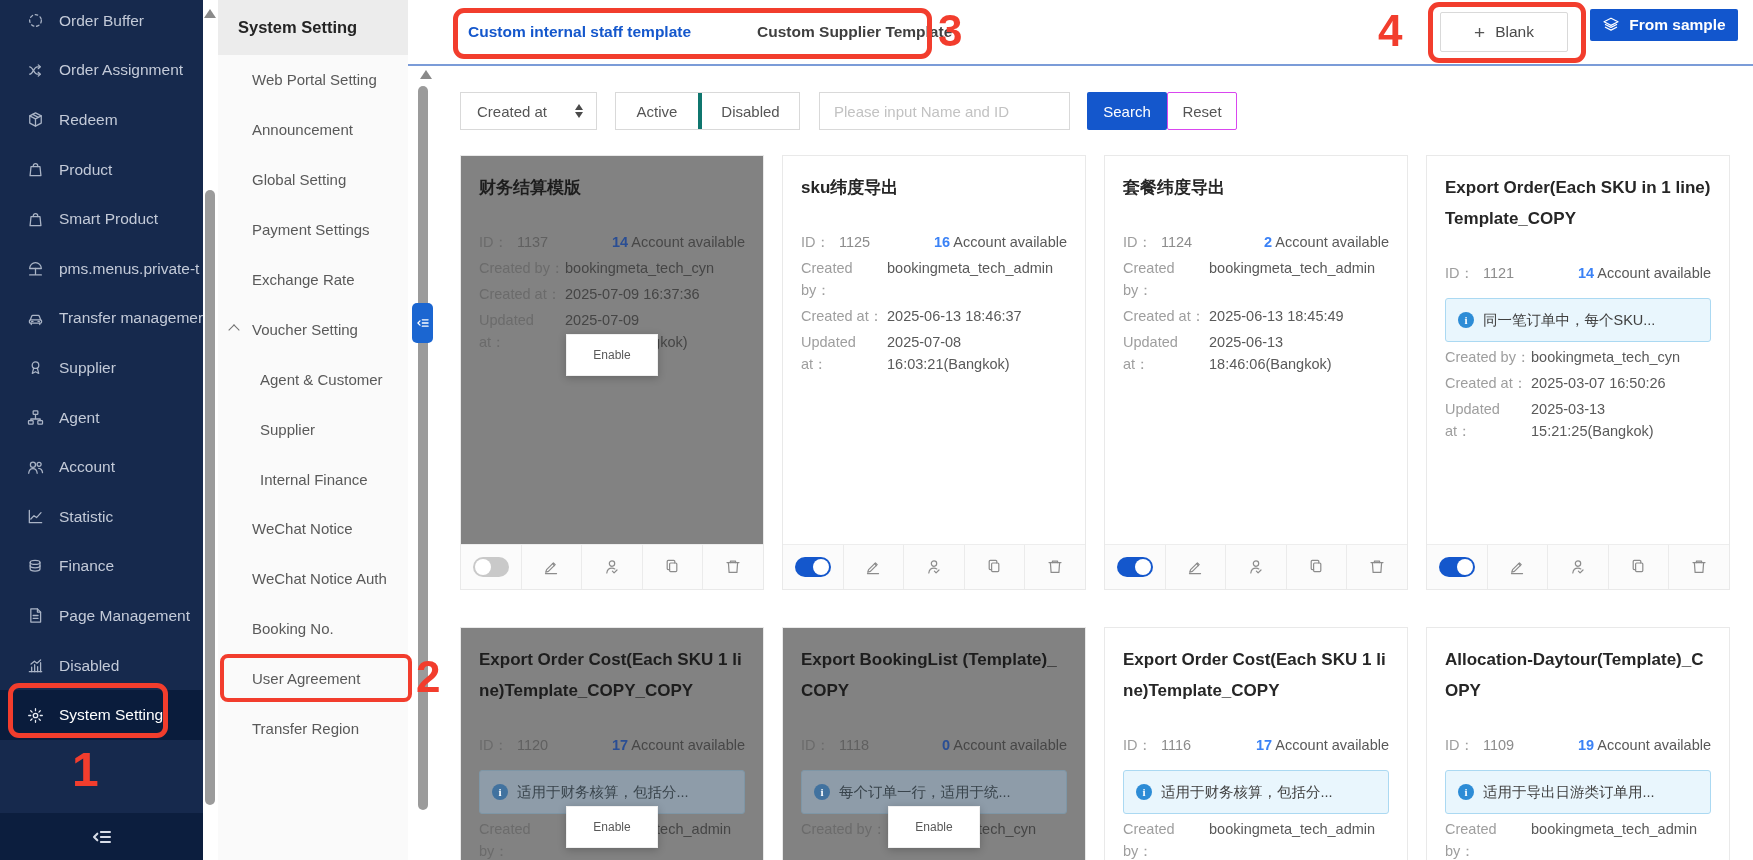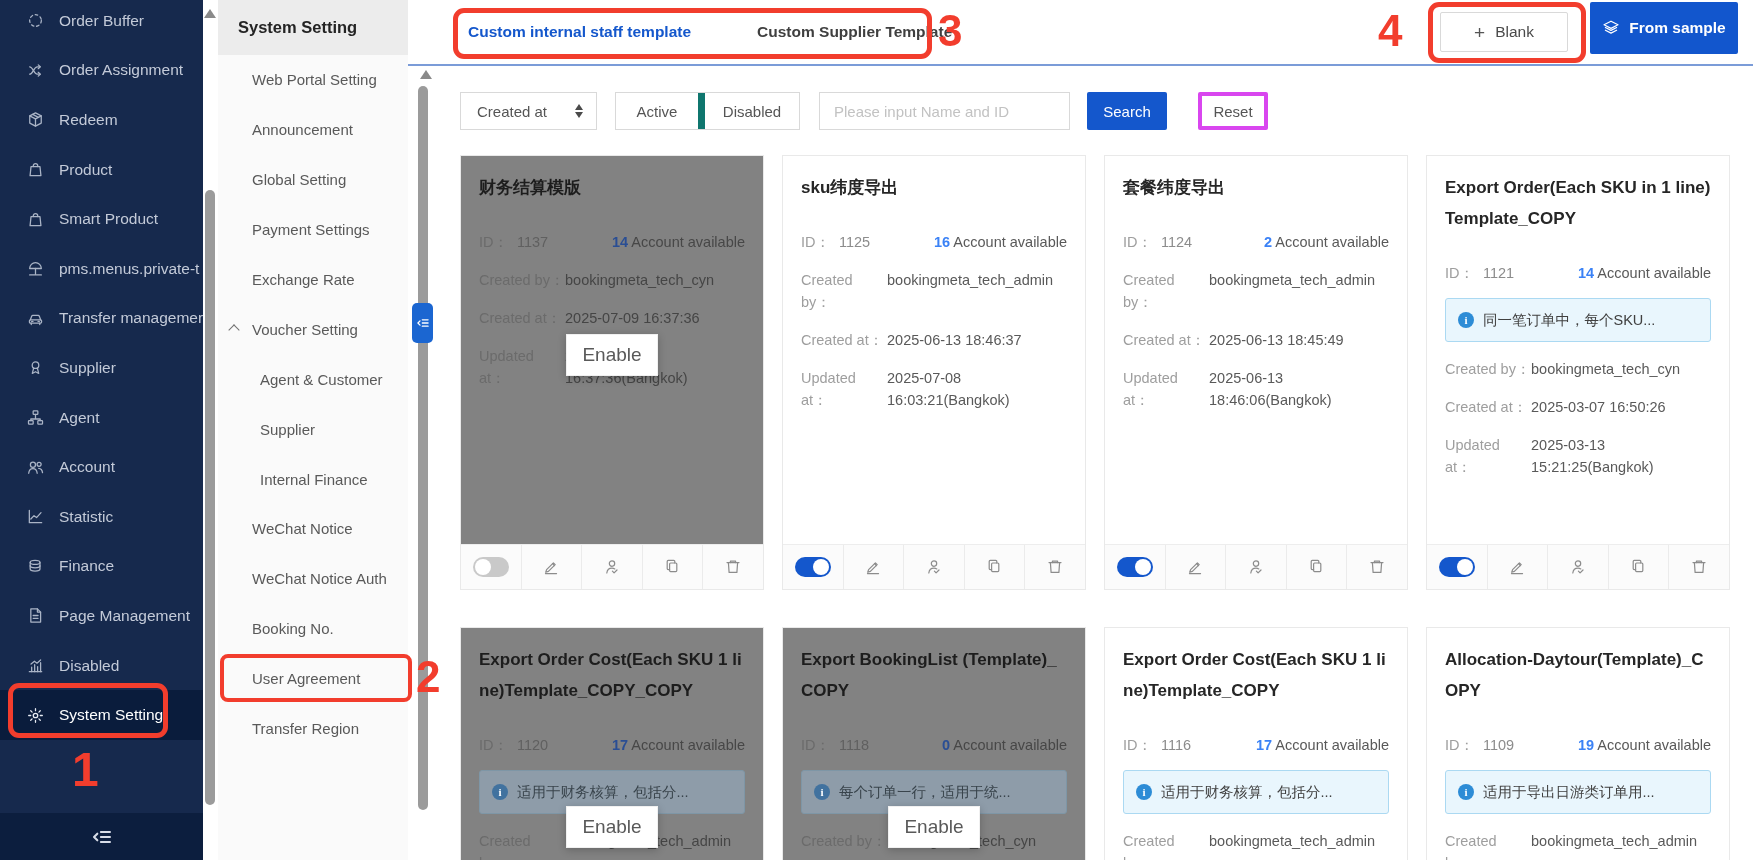--- a/index.html
+++ b/index.html
@@ -39,55 +39,55 @@
   #panel-hthumb{position:absolute;left:240px;top:846px;width:58px;height:9px;border-radius:4.5px;background:#8f8f8f;}
   
   #main{position:absolute;left:408px;top:0;width:1345px;height:860px;background:#fff;overflow:hidden;}
   #tabbar{height:64px;border-bottom:2px solid #7b9cd8;display:flex;align-items:center;padding-left:60px;gap:66px;}
   .tab{font-size:15.5px;font-weight:600;color:#3f3f3f;cursor:pointer;white-space:nowrap;}
   .tab.active{color:#1457cc;font-weight:bold;}
   .btn{box-sizing:border-box;display:flex;align-items:center;justify-content:center;cursor:pointer;border-radius:2px;}
   #btn-blank{position:absolute;left:1032px;top:12px;width:128px;height:40px;border:1px solid #d9d9d9;
              background:#fff;color:#4a4a4a;font-size:15.5px;gap:10px;}
   #btn-blank .plus{font-size:19px;color:#555;font-weight:400;line-height:1;}
-  #btn-sample{position:absolute;left:1182px;top:2px;width:148px;height:52px;background:#1256cd;color:#fff;
+  #btn-sample{position:absolute;left:1182px;top:9px;width:148px;height:32px;background:#1256cd;color:#fff;
               font-size:15.5px;font-weight:600;gap:9px;}
   #btn-sample .ico{width:18px;height:18px;color:#fff;}
   
   #main-vscroll-up{position:absolute;left:12px;top:70px;width:0;height:0;
      border-left:6px solid transparent;border-right:6px solid transparent;border-bottom:9px solid #8a8a8a;}
   #main-vscroll-thumb{position:absolute;left:10px;top:86px;width:10px;height:724px;border-radius:5px;background:#9b9b9b;}
   #blue-handle{position:absolute;left:4px;top:303px;width:21px;height:40px;border-radius:5px;background:#1b66d1;
                display:flex;align-items:center;justify-content:center;color:#fff;cursor:pointer;z-index:4;}
   #blue-handle .ico{width:14px;height:14px;}
   
   #filterbar{position:absolute;left:52px;top:92px;display:flex;align-items:center;font-size:15px;color:#555;}
   .fbox{box-sizing:border-box;height:38px;border:1px solid #d9d9d9;background:#fff;display:flex;align-items:center;}
   #sortbox{width:137px;justify-content:space-between;padding:0 13px 0 16px;cursor:pointer;gap:9px;}
   .sortcaret{display:flex;flex-direction:column;gap:2px;}
   .sortcaret .up{width:0;height:0;border-left:4.5px solid transparent;border-right:4.5px solid transparent;border-bottom:6px solid #4a4a4a;}
   .sortcaret .dn{width:0;height:0;border-left:4.5px solid transparent;border-right:4.5px solid transparent;border-top:6px solid #4a4a4a;}
   #segbox{margin-left:18px;width:185px;padding:0;}
   .seg{height:100%;display:flex;align-items:center;justify-content:center;cursor:pointer;}
-  .seg:first-child{width:82px;border-right:7px solid #0f766e;}
+  .seg:first-child{width:82px;border-right:4px solid #0f766e;}
   .seg:last-child{flex:1;}
   #name-input{box-sizing:border-box;margin-left:19px;width:251px;height:38px;border:1px solid #d9d9d9;
               padding:0 14px;font-size:15px;color:#333;font-family:"Liberation Sans",sans-serif;}
   #name-input::placeholder{color:#c2c2c2;}
   #btn-search{margin-left:17px;width:80px;height:38px;background:#1457cc;color:#fff;font-size:15px;border:none;}
-  #btn-reset{margin-left:31px;width:70px;height:38px;background:#fff;color:#555;font-size:15px;border:4px solid #d946ef;}
+  #btn-reset{margin-left:0;width:70px;height:38px;background:#fff;color:#555;font-size:15px;border:1px solid #d946ef;}
   
   #cards{position:absolute;left:52px;top:155px;width:1294px;height:705px;overflow:hidden;
          display:grid;grid-template-columns:repeat(4,304px);grid-template-rows:435px 520px;gap:37px 18px;}
   .card{box-sizing:border-box;border:1px solid #e9e9e9;background:#fff;display:flex;flex-direction:column;position:relative;}
   .card-body{flex:1;padding:16px 18px 0 18px;position:relative;overflow:hidden;}
   .card.disabled .card-body{background:#828282;}
   .card-title{font-size:17px;font-weight:bold;color:#262626;line-height:31px;word-break:break-all;margin-bottom:6px;}
   .card.disabled .card-title{color:#1d1d1d;}
-  .info-row{display:flex;margin-top:16px;font-size:14.5px;line-height:22px;}
+  .info-row{display:flex;margin-top:4px;font-size:14.5px;line-height:22px;}
   .info-row .lbl{width:86px;flex:none;color:#9e9e9e;white-space:pre-line;}
   .info-row .val{flex:1;color:#595959;white-space:pre-line;word-break:break-all;}
   .card.disabled .info-row .lbl{color:#6b6b6b;}
   .card.disabled .info-row .val{color:#454545;}
   .id-row{display:flex;align-items:baseline;margin-top:28px;font-size:14.5px;line-height:22px;}
   .id-row .lbl{color:#9e9e9e;width:38px;}
   .id-row .idv{color:#8c8c8c;}
   .id-row .cnt{margin-left:auto;color:#595959;}
   .id-row .cnt b{color:#3b82f6;font-weight:600;}
   .card.disabled .id-row .lbl{color:#6b6b6b;}
@@ -95,21 +95,21 @@
   .card.disabled .id-row .cnt{color:#474747;}
   .card.disabled .id-row .cnt b{color:#2a4e94;}
   .banner{margin-top:14px;height:44px;box-sizing:border-box;border:1px solid #abd9f2;background:#e9f6fd;border-radius:3px;
           display:flex;align-items:center;gap:9px;padding:0 12px;font-size:14.5px;color:#404040;
           white-space:nowrap;overflow:hidden;}
   .banner .iico{flex:none;width:16px;height:16px;border-radius:50%;background:#2d8cd6;color:#fff;
           display:flex;align-items:center;justify-content:center;font-size:11px;font-weight:bold;font-family:"Liberation Serif",serif;}
   .card.disabled .banner{background:#8e9ca9;border-color:#7e96a6;color:#39444c;}
   .card.disabled .banner .iico{background:#41729f;}
   .enable-btn{position:absolute;left:50%;transform:translateX(-50%);top:178px;width:90px;height:40px;background:#fff;
-          color:#595959;font-size:19px;display:flex;align-items:center;justify-content:center;
+          color:#595959;font-size:12px;display:flex;align-items:center;justify-content:center;
           border:1px solid #f0f0f0;box-shadow:0 2px 8px rgba(0,0,0,0.22);cursor:pointer;z-index:3;}
   .card-footer{height:44px;flex:none;border-top:1px solid #ededed;background:#fbfbfb;display:flex;align-items:stretch;}
   .fcell{flex:1;display:flex;align-items:center;justify-content:center;border-left:1px solid #ebebeb;cursor:pointer;color:#8c8c8c;}
   .fcell:first-child{border-left:none;}
   .fcell .ico{width:18px;height:18px;}
   .toggle{width:36px;height:20px;border-radius:10px;background:#c9c9c9;position:relative;cursor:pointer;}
   .toggle::after{content:"";position:absolute;width:16px;height:16px;border-radius:50%;background:#fff;top:2px;left:2px;}
   .toggle.on{background:#1457cc;}
   .toggle.on::after{left:auto;right:2px;}
   

